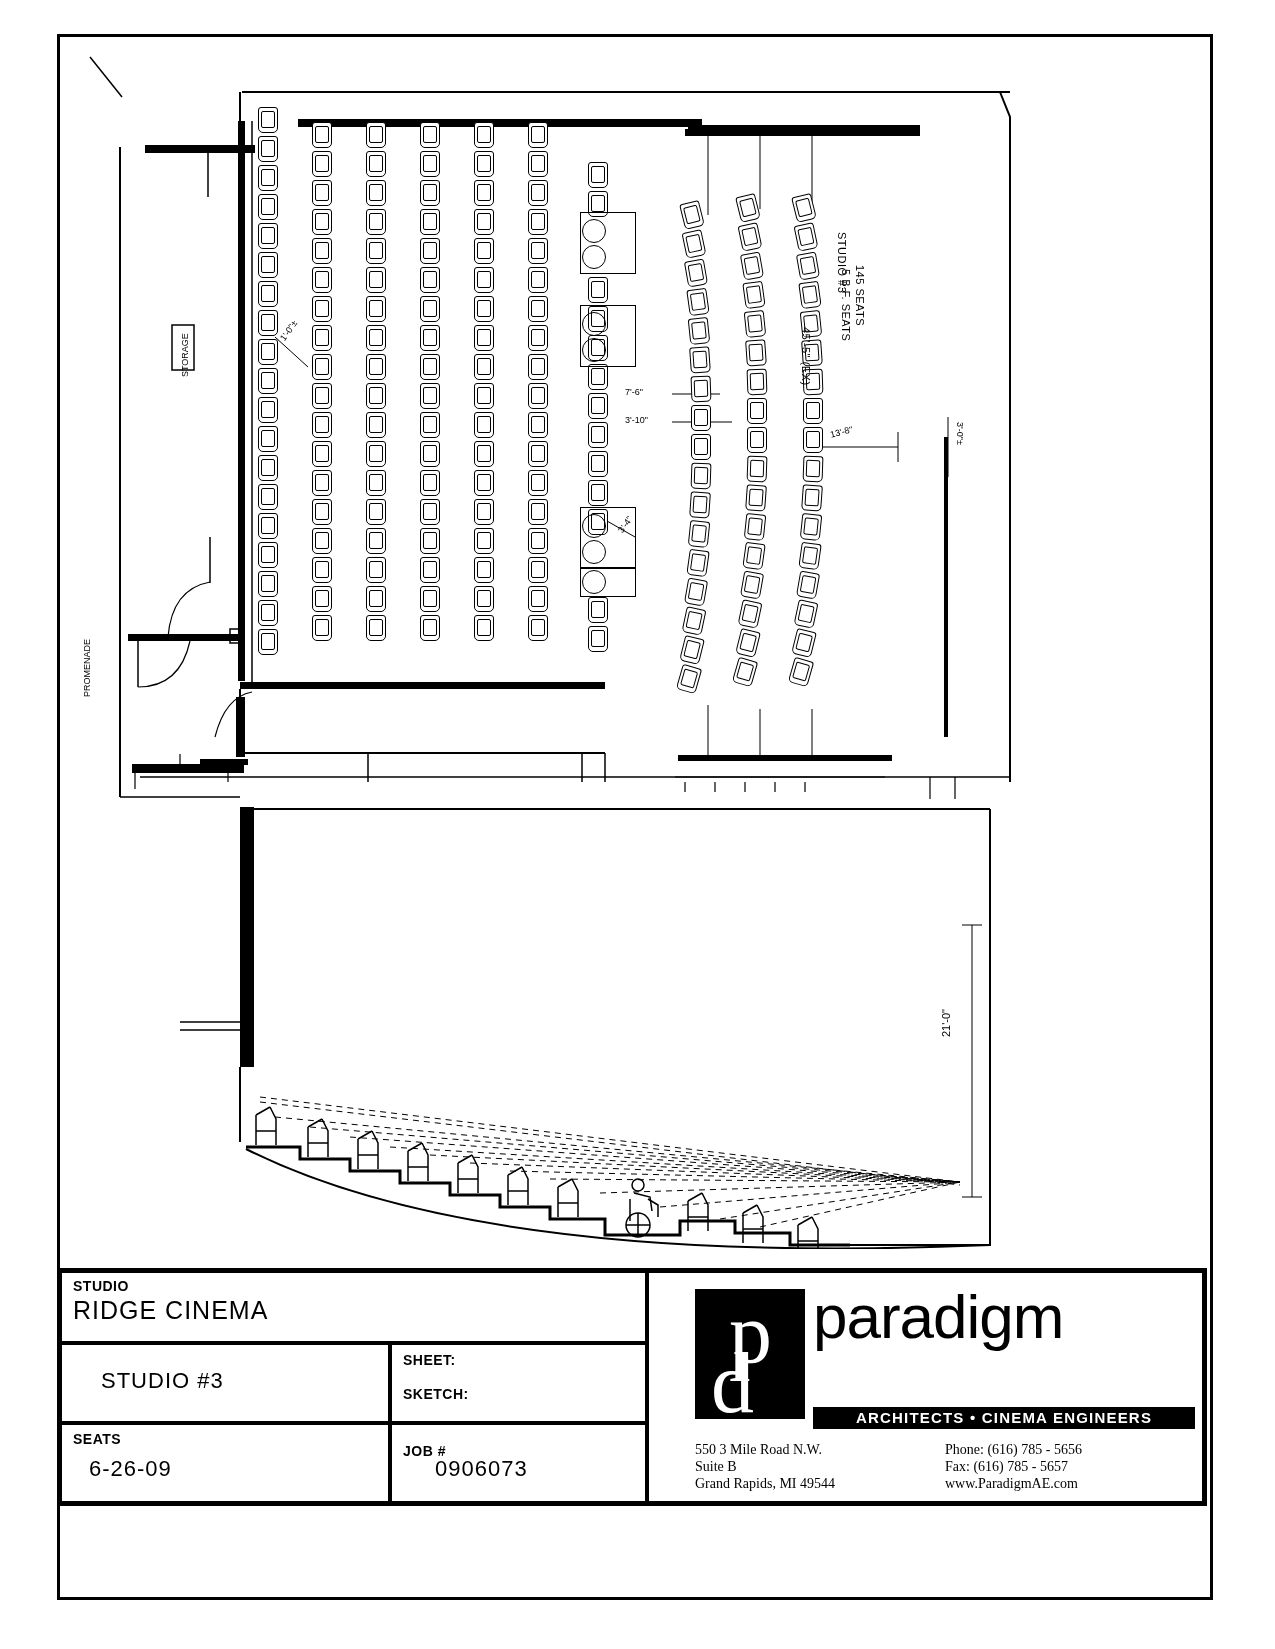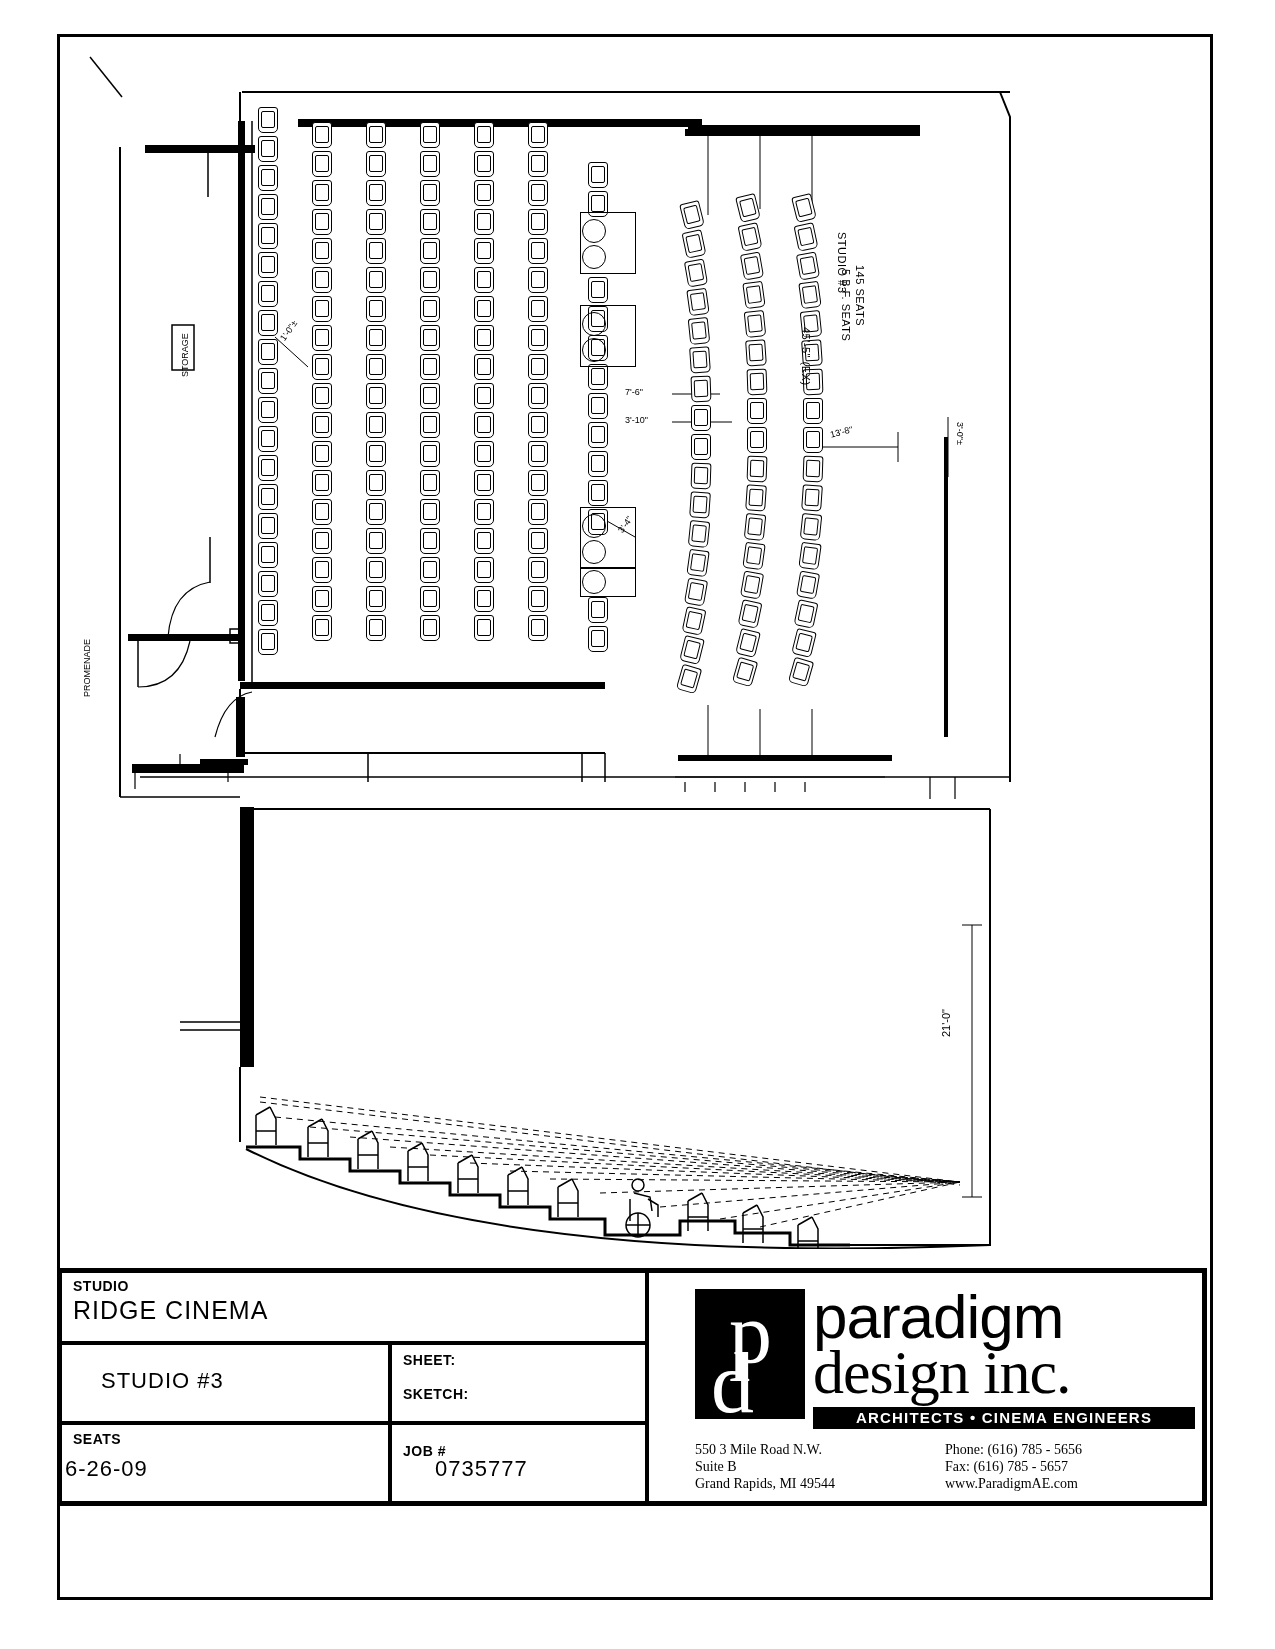--- a/index.html
+++ b/index.html
@@ -405,33 +405,32 @@
 
     <div class="tb-label" style="position:absolute;left:16px;top:10px;">STUDIO</div>
     <div class="tb-hand" style="position:absolute;left:16px;top:28px;font-weight:normal;">RIDGE CINEMA</div>
 
     <div class="tb-hand-sm" style="position:absolute;left:44px;top:100px;">STUDIO #3</div>
 
     <div class="tb-label" style="position:absolute;left:346px;top:84px;">SHEET:</div>
     <div class="tb-label" style="position:absolute;left:346px;top:118px;">SKETCH:</div>
 
     <div class="tb-label" style="position:absolute;left:16px;top:163px;">SEATS</div>
-    <div class="tb-hand-sm" style="position:absolute;left:8px;top:188px;">6-26-09</div>
+    <div class="tb-hand-sm" style="position:absolute;left:32px;top:188px;">6-26-09</div>
 
     <div class="tb-label" style="position:absolute;left:346px;top:175px;">JOB #</div>
-    <div class="tb-hand-sm" style="position:absolute;left:378px;top:188px;">0735777</div>
+    <div class="tb-hand-sm" style="position:absolute;left:378px;top:188px;">0906073</div>
 
     <div class="logo-wrap" style="left:590px;top:3px;width:557px;height:232px;">
       <div class="logo-main">
         <div class="logo-pd">
           <span class="p">p</span>
           <span class="d">d</span>
         </div>
         <div class="logo-word1">paradigm</div>
-        <div class="logo-word2">design inc.</div>
         <div class="logo-bar">ARCHITECTS • CINEMA ENGINEERS</div>
       </div>
       <div class="addr">
         <div>550 3 Mile Road N.W.</div>
         <div>Suite B</div>
         <div>Grand Rapids, MI  49544</div>
       </div>
       <div class="addr2">
         <div>Phone: (616) 785 - 5656</div>
         <div>Fax: (616) 785 - 5657</div>

